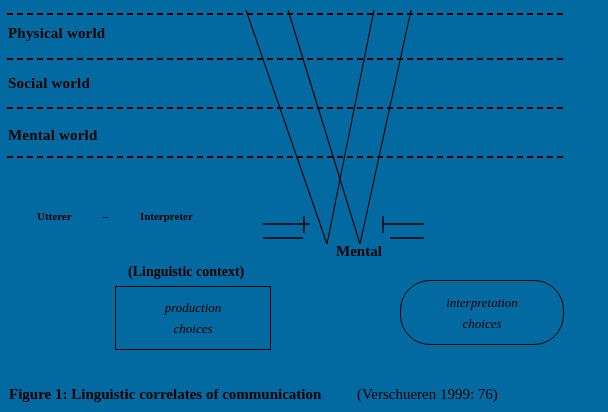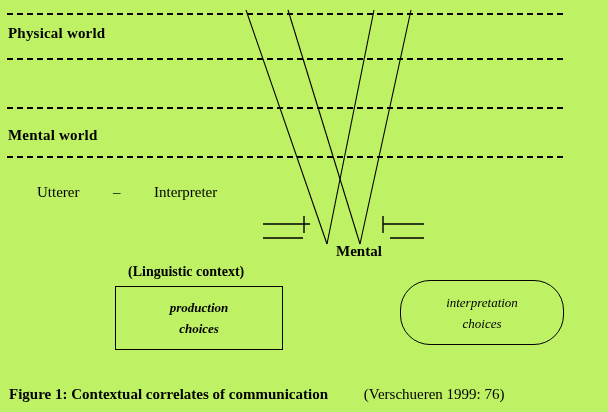--- a/index.html
+++ b/index.html
@@ -10,21 +10,21 @@
   }
   body {
     font-family: "Liberation Serif", "DejaVu Serif", serif;
     color: #000000;
   }
   #figure-root {
     position: relative;
     width: 608px;
     height: 412px;
     overflow: hidden;
-    background: #bef264;
+    background: #0369a1;
   }
   #diagram-svg {
     position: absolute;
     left: 0;
     top: 0;
     width: 608px;
     height: 412px;
     pointer-events: none;
   }
   .layer-label {
@@ -36,23 +36,23 @@
     white-space: nowrap;
     letter-spacing: 0.2px;
   }
   #layer-label-0 { left: 8px;  top: 26px; }
   #layer-label-1 { left: 8px;  top: 76px; }
   #layer-label-2 { left: 8px;  top: 128px; }
 
   #participants-row {
     position: absolute;
     left: 37px;
-    top: 184px;
-    font-weight: normal;
-    font-size: 15px;
+    top: 208px;
+    font-weight: bold;
+    font-size: 11px;
     line-height: 16px;
     white-space: nowrap;
   }
   #participants-row .p-gap { display: inline-block; width: 26px; }
 
   #channel-label {
     position: absolute;
     left: 336px;
     top: 243px;
     font-weight: bold;
@@ -78,23 +78,22 @@
     background: transparent;
     box-sizing: border-box;
     display: flex;
     flex-direction: column;
     align-items: center;
     justify-content: center;
   }
   #production-box {
     left: 115px;
     top: 286px;
-    width: 168px;
+    width: 156px;
     height: 64px;
-    font-weight: bold;
   }
   #interpretation-box {
     left: 400px;
     top: 280px;
     width: 164px;
     height: 65px;
     border-radius: 30px;
   }
   .choice-line {
     font-family: "Liberation Serif", "DejaVu Serif", serif;
@@ -142,20 +141,21 @@
       <line x1="304" y1="216" x2="304" y2="233"></line>
     </g>
     <g stroke="#000" stroke-width="1.4">
       <line x1="383" y1="224" x2="424" y2="224"></line>
       <line x1="390" y1="238" x2="424" y2="238"></line>
       <line x1="383" y1="216" x2="383" y2="233"></line>
     </g>
   </svg>
 
   <div class="layer-label" id="layer-label-0">Physical world</div>
+  <div class="layer-label" id="layer-label-1">Social world</div>
   <div class="layer-label" id="layer-label-2">Mental world</div>
 
   <div id="participants-row">
     <span>Utterer</span>
     <span class="p-gap"></span>
     <span>–</span>
     <span class="p-gap"></span>
     <span>Interpreter</span>
   </div>
 
@@ -167,16 +167,16 @@
     <div class="choice-line">production</div>
     <div class="choice-line">choices</div>
   </div>
 
   <div class="choice-box" id="interpretation-box">
     <div class="choice-line">interpretation</div>
     <div class="choice-line">choices</div>
   </div>
 
   <div id="figure-caption">
-    <span class="cap-bold">Figure 1: Contextual correlates of communication</span><span class="cap-src"> (Verschueren 1999: 76)</span>
+    <span class="cap-bold">Figure 1: Linguistic correlates of communication</span><span class="cap-src"> (Verschueren 1999: 76)</span>
   </div>
 
 </div>
 
 </body></html>

